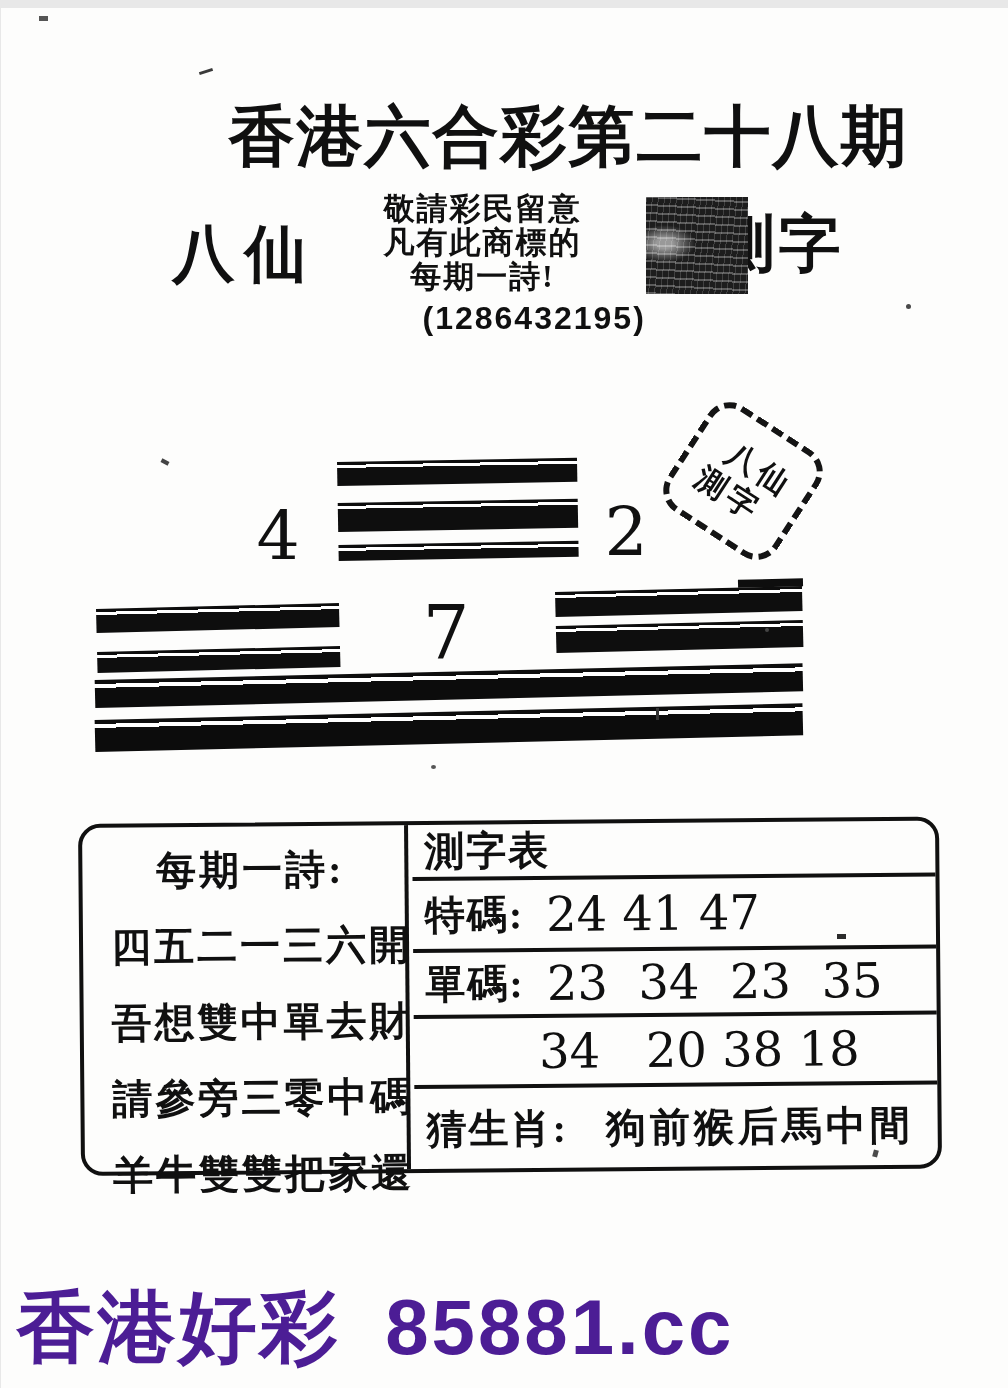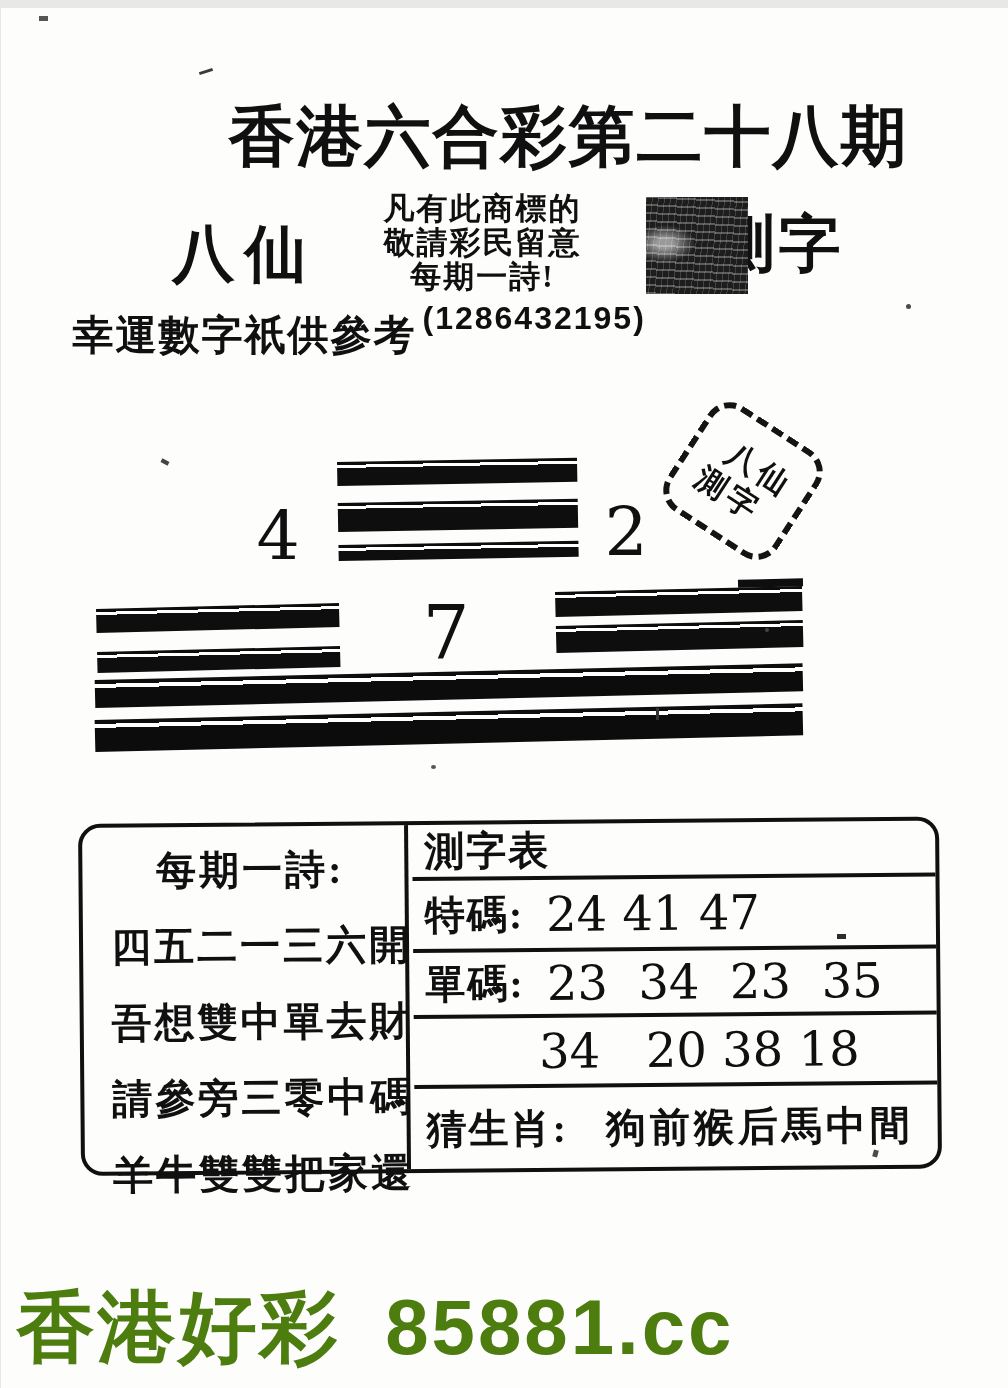--- a/index.html
+++ b/index.html
@@ -129,21 +129,21 @@
     font-family:"DejaVu Serif","Liberation Serif",serif;
     white-space:pre;
   }
   .row-extra .pt-nums{margin-left:0;}
   .pt-zvalue{font-size:40px;font-weight:700;letter-spacing:4px;margin-left:38px;white-space:nowrap;}
   
   .watermark{
     position:absolute;left:16px;top:1268px;
     font-family:"Liberation Sans","DejaVu Sans",sans-serif;
     font-size:78px;font-weight:700;letter-spacing:3px;word-spacing:20px;
-    color:#4d7c0f;white-space:nowrap;
+    color:#4c1d95;white-space:nowrap;
   }
   
   .speck{position:absolute;background:#3a3a3a;}
   .sp1{left:198px;top:62px;width:14px;height:3px;transform:rotate(-18deg);}
   .sp2{left:38px;top:8px;width:9px;height:5px;background:#555;}
   .sp3{left:905px;top:296px;width:5px;height:5px;border-radius:50%;background:#4a4a4a;}
   .sp4{left:836px;top:926px;width:9px;height:5px;background:#2c2c2c;}
   .sp5{left:160px;top:452px;width:8px;height:4px;transform:rotate(28deg);background:#444;}
   .sp6{left:655px;top:700px;width:3px;height:12px;background:#333;}
   .sp7{left:872px;top:1142px;width:5px;height:7px;transform:rotate(15deg);background:#4a4a4a;}
@@ -153,29 +153,28 @@
 </head>
 <body>
 
 <div class="page">
 
   <div class="title">香港六合彩第二十八期</div>
 
   <div class="brand">八仙</div>
 
   <div class="notice">
+    <div>敬請彩民留意</div>
     <div>凡有此商標的</div>
-    <div>敬請彩民留意</div>
     <div>每期一詩!</div>
   </div>
 
   <div class="tm-text">測字</div>
   <div class="tm-blob"></div>
 
-  <div class="lucky-label">幸運數字祇供參考</div>
   <div class="lucky-numbers">(1286432195)</div>
 
   <div class="digit digit-4">4</div>
   <div class="bargroup bars-a">
     <div class="bar b1"></div>
     <div class="bar b2"></div>
     <div class="bar b3"></div>
   </div>
   <div class="digit digit-2">2</div>
 

